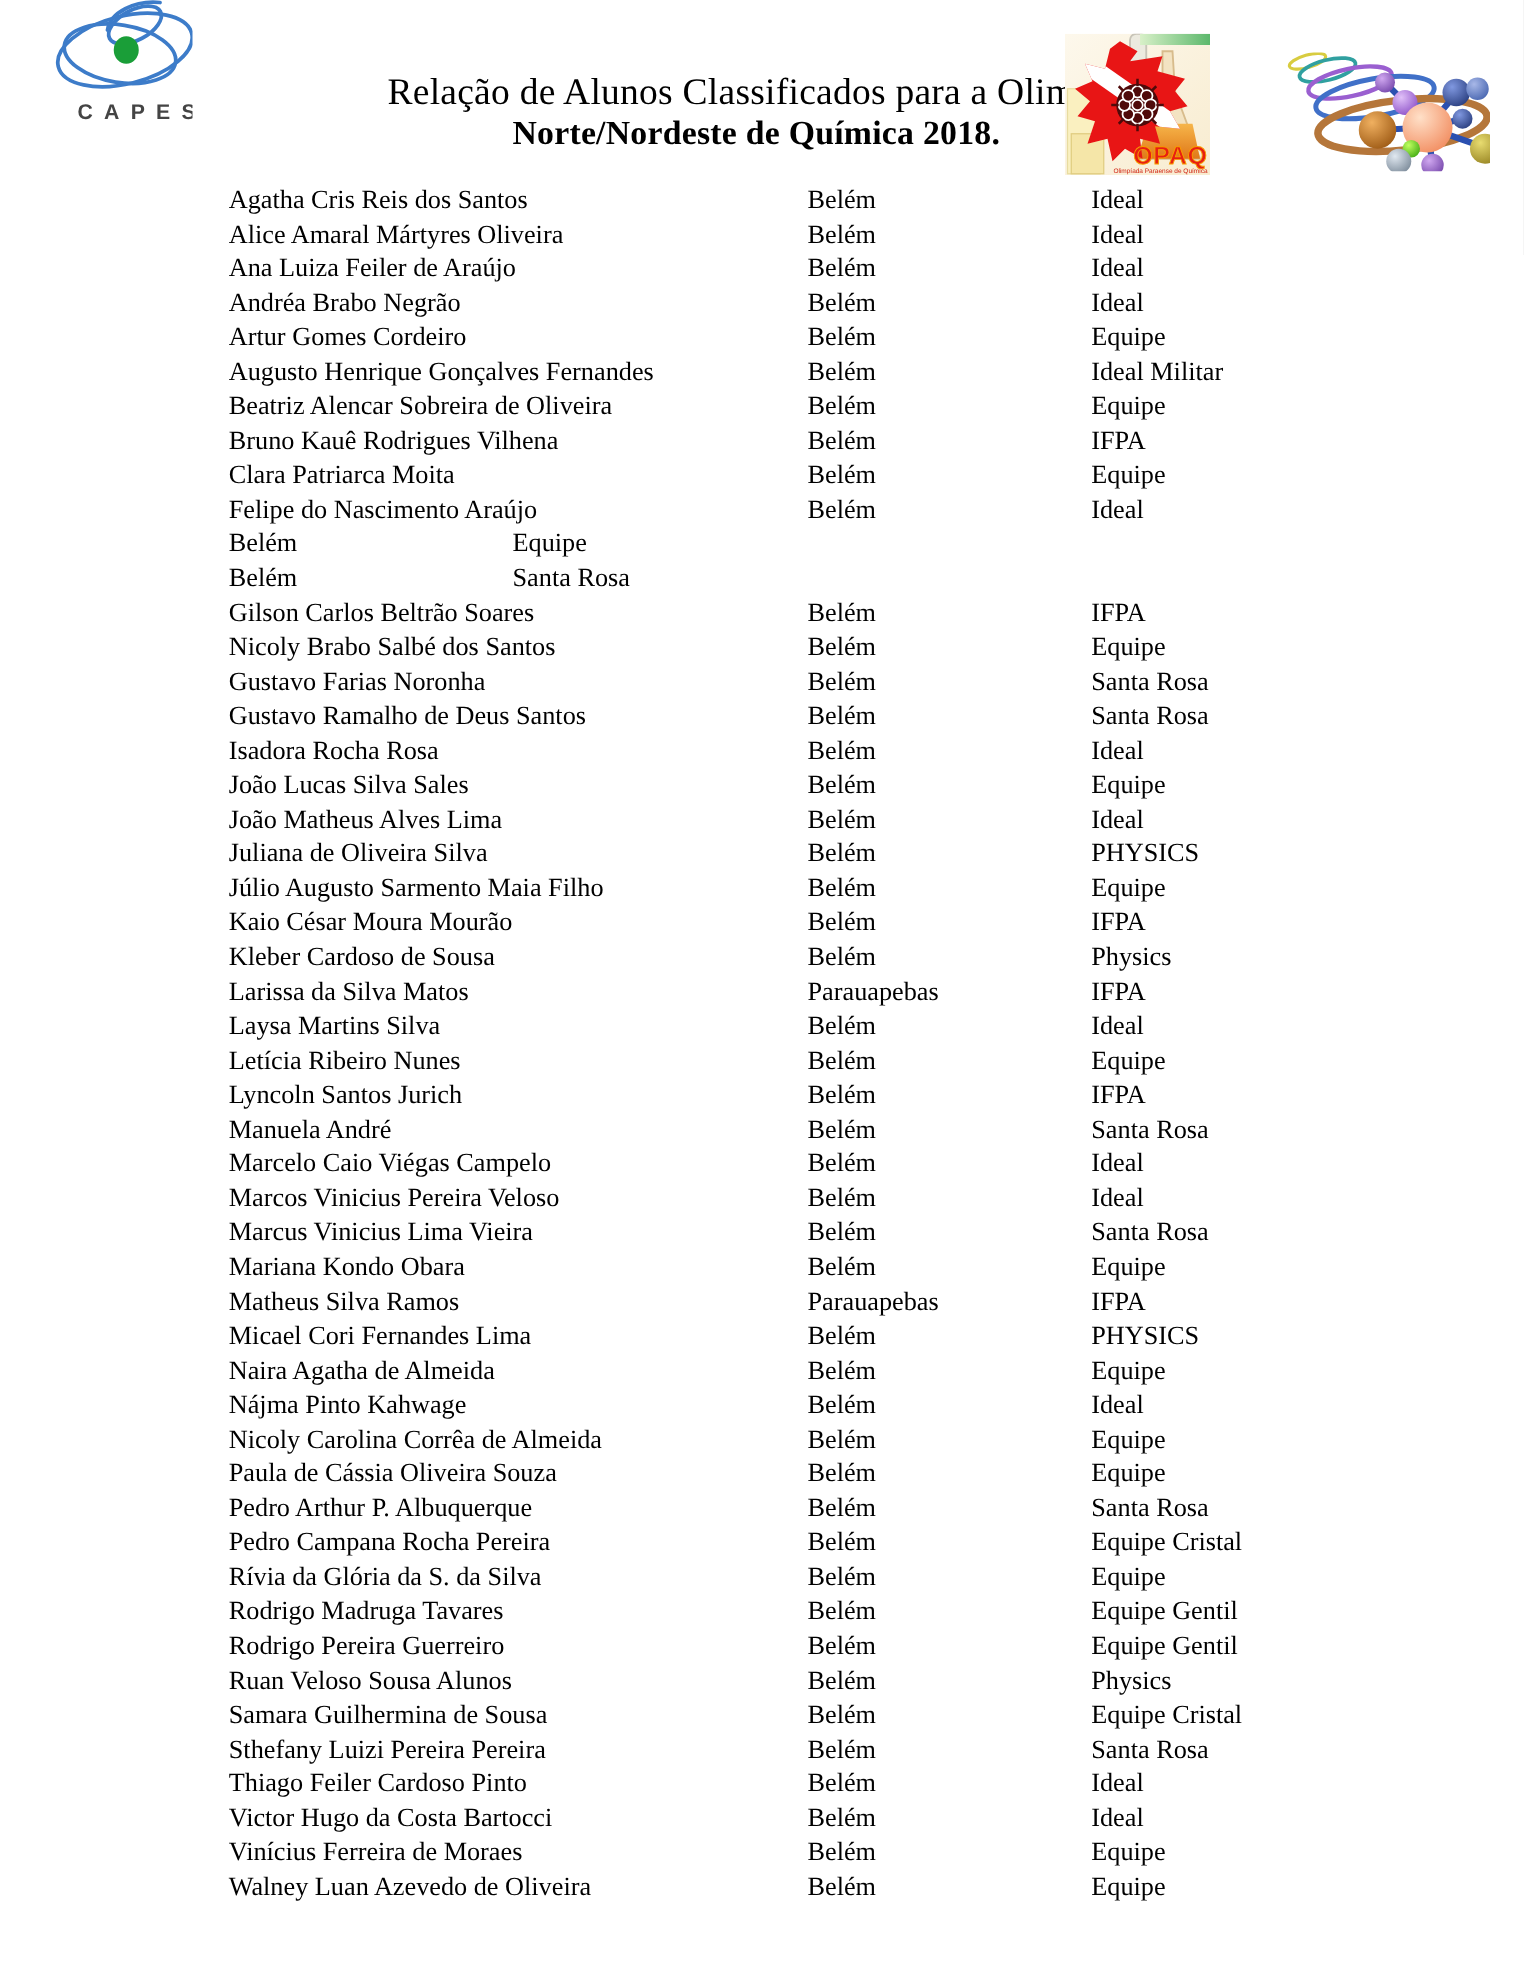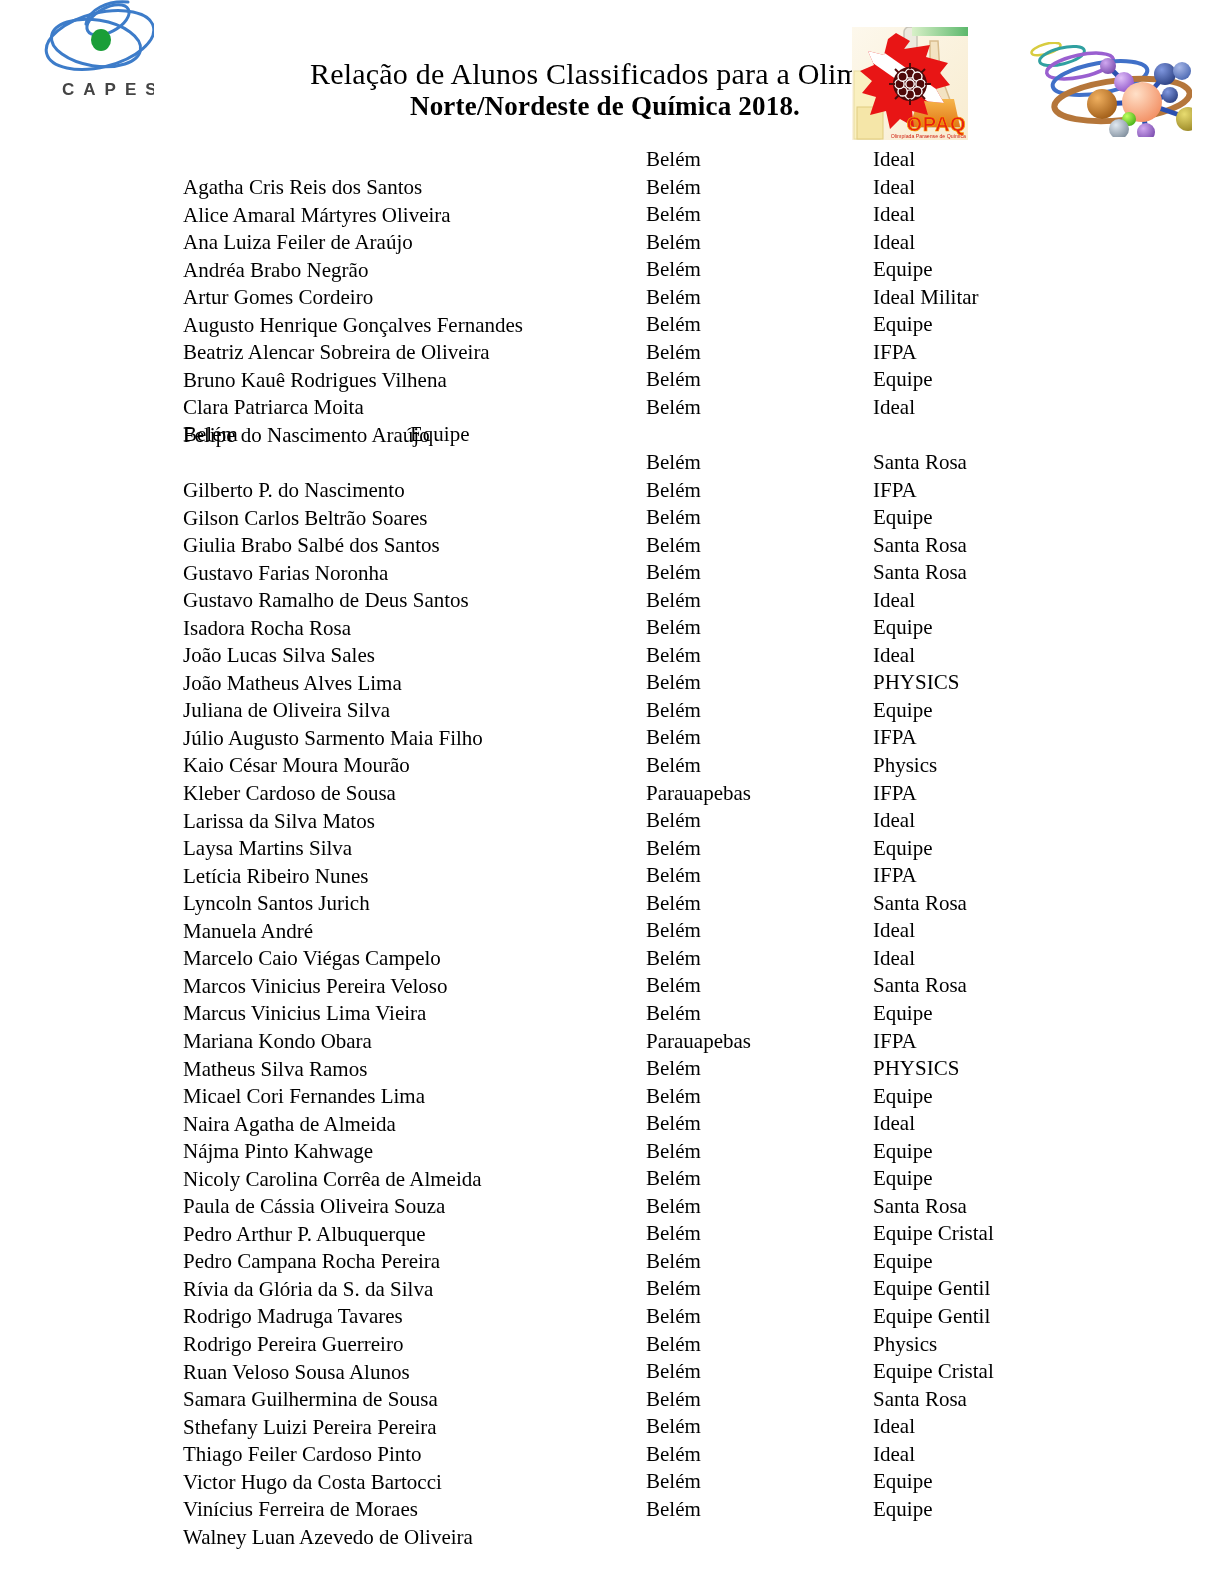--- a/index.html
+++ b/index.html
@@ -27,21 +27,21 @@
   .opaq-logo {
     position:absolute; left:852px; top:27px; width:116px; height:113px;
     z-index:5;
   }
   .molecule-logo { position:absolute; left:1022px; top:42px; width:170px; height:95px; }
 
   
   .students-table { position:absolute; left:183px; top:146px; right:0; }
   .row { display:flex; line-height:27.56px; font-size:21px; height:27.56px; }
   .cell { white-space:nowrap; overflow:visible; }
-  .cell-name   { width:463px;margin-top:28px; }
+  .cell-name   { width:463px; }
   .cell-city   { width:227px; }
   .cell-school { flex:1; }
 </style>
 </head>
 <body>
 
 <div class="page">
 
   <div class="capes-logo">
     <svg width="132" height="102" viewBox="0 0 132 102">
@@ -247,31 +247,30 @@
       <div class="row">
         <div class="cell cell-name">Felipe do Nascimento Araújo</div>
         <div class="cell cell-city">Belém</div>
         <div class="cell cell-school">Ideal</div>
       </div>
       <div class="row">
         <div class="cell cell-city">Belém</div>
         <div class="cell cell-school">Equipe</div>
       </div>
       <div class="row">
-        <div class="cell cell-name">Gilberto P. do Nascimento</div>
         <div class="cell cell-city">Belém</div>
         <div class="cell cell-school">Santa Rosa</div>
       </div>
       <div class="row">
         <div class="cell cell-name">Gilson Carlos Beltrão Soares</div>
         <div class="cell cell-city">Belém</div>
         <div class="cell cell-school">IFPA</div>
       </div>
       <div class="row">
-        <div class="cell cell-name">Giulia Brabo Salbé dos Santos</div>
+        <div class="cell cell-name">Nicoly Brabo Salbé dos Santos</div>
         <div class="cell cell-city">Belém</div>
         <div class="cell cell-school">Equipe</div>
       </div>
       <div class="row">
         <div class="cell cell-name">Gustavo Farias Noronha</div>
         <div class="cell cell-city">Belém</div>
         <div class="cell cell-school">Santa Rosa</div>
       </div>
       <div class="row">
         <div class="cell cell-name">Gustavo Ramalho de Deus Santos</div>

